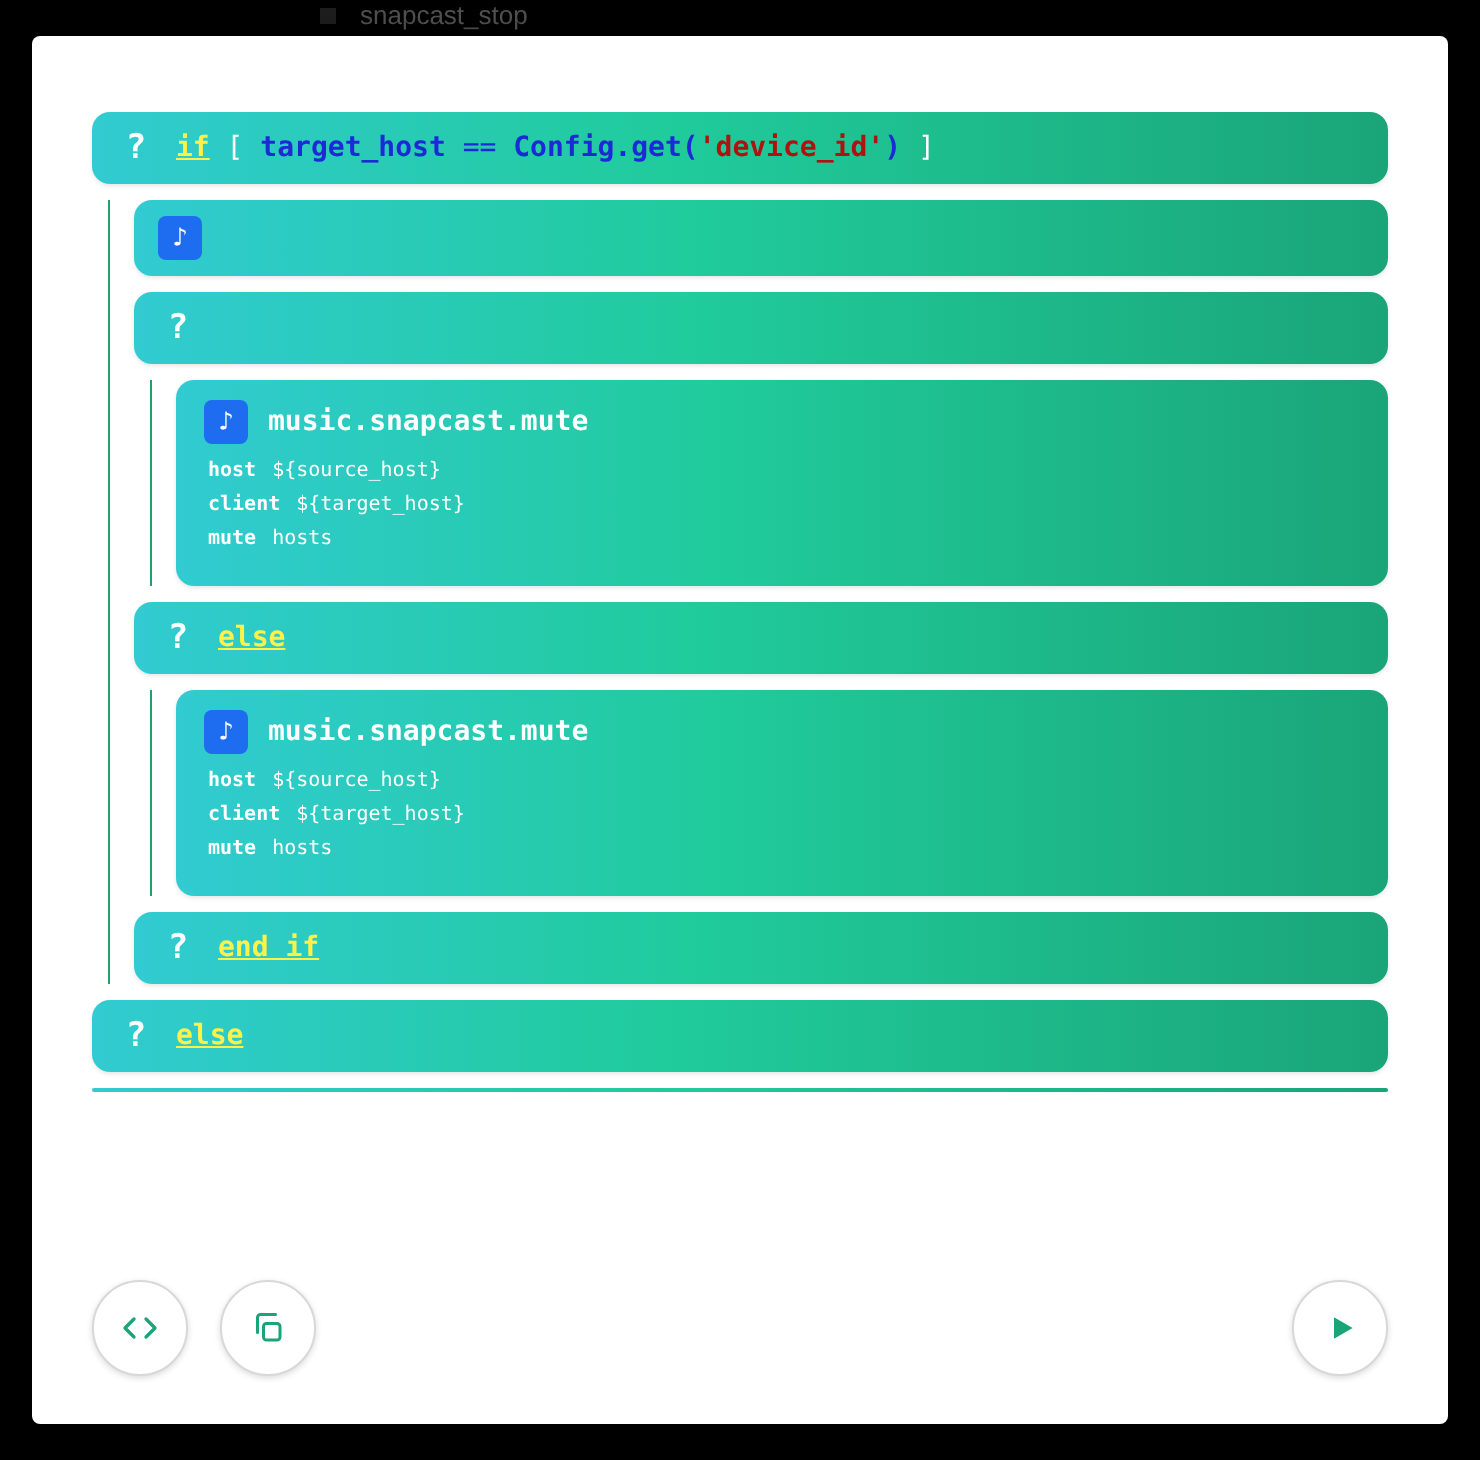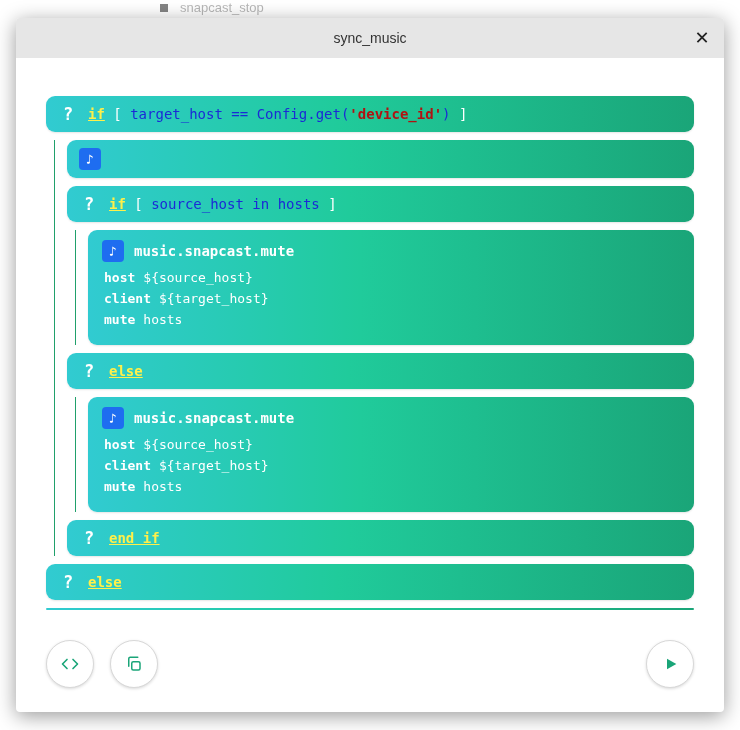--- a/index.html
+++ b/index.html
@@ -3,21 +3,21 @@
 <meta charset="utf-8">
 <style>
   * { box-sizing: border-box; margin: 0; padding: 0; }
   html, body { width: 740px; height: 730px; overflow: hidden; }
   body {
     font-family: "Helvetica Neue", Arial, sans-serif;
     background: #2b2b2b;
   }
   .backdrop {
     width: 100%; height: 100%;
-    background: #ffffff;
+    background: #000000;
     padding: 18px 16px 18px 16px;
     position: relative;
   }
   .bg-row {
     position: absolute;
     top: 0; left: 160px;
     display: flex; align-items: center;
     color: #888; font-size: 13px;
     opacity: 0.6;
   }
@@ -67,33 +67,33 @@
     box-shadow: 0 1px 2px rgba(0,0,0,0.1);
   }
   .block.tall { padding: 10px 14px 12px 14px; }
   .cond-line { display: flex; align-items: center; gap: 10px; }
   .qmark {
     width: 20px; text-align: center;
     color: #ffffff; font-weight: 700; font-size: 17px;
   }
   .kw-if { color: #fff04a; font-weight: 700; text-decoration: underline; }
   .br { color: #ffffff; font-weight: 400; }
-  .tok-var { color: #1b2ad6; font-weight: 400; }
+  .tok-var { color: #1b2ad6; font-weight: 700; }
   .tok-op  { color: #1b2ad6; }
-  .tok-call{ color: #1b2ad6; font-weight: 400; }
+  .tok-call{ color: #1b2ad6; font-weight: 700; }
   .tok-str { color: #b01212; font-weight: 700; text-align: right; }
   .action-head { display: flex; align-items: center; gap: 10px; font-weight: 700; }
   .note-icon {
     width: 22px; height: 22px; border-radius: 4px;
     background: #1e6df0;
     display: flex; align-items: center; justify-content: center;
     font-size: 13px; color: #fff;
   }
   .params { margin-top: 8px; margin-left: 2px; }
-  .param-row { display: flex; gap: 8px; margin: 6px 0; font-size: 13px; }
+  .param-row { display: flex; gap: 8px; margin: 6px 0; font-size: 10px; }
   .param-key { font-weight: 700; }
   .param-val { font-weight: 400; }
   .hr-line {
     height: 2px; border-radius: 2px;
     background: linear-gradient(90deg, #31cbd1 0%, #20cb9b 45%, #1aa578 100%);
     margin-top: 8px;
   }
   .footer-btns {
     position: absolute; left: 0; right: 0; bottom: 0;
     padding: 0 30px 24px 30px;
@@ -114,26 +114,20 @@
 </head>
 <body>
 
 <div class="backdrop">
   <div class="bg-row">
     <span class="bg-stop"></span>
     <span>snapcast_stop</span>
   </div>
 
   <div class="dialog">
-    <div class="titlebar">
-      <span>sync_music</span>
-      <div class="close-btn">
-        <span>✕</span>
-      </div>
-    </div>
 
     <div class="content">
 
       <div class="block">
         <div class="cond-line">
           <span class="qmark">?</span>
           <span>
             <span class="kw-if">if</span>
             <span class="br">[</span>
             <span class="tok-var">target_host</span>
@@ -150,28 +144,20 @@
           <div class="action-head">
             <span class="note-icon">
                 <span>♪</span>
               </span>
           </div>
         </div>
 
         <div class="block">
           <div class="cond-line">
             <span class="qmark">?</span>
-            <span>
-              <span class="kw-if">if</span>
-              <span class="br">[</span>
-              <span class="tok-var">source_host</span>
-              <span class="tok-op">in</span>
-              <span class="tok-var">hosts</span>
-              <span class="br">]</span>
-            </span>
           </div>
         </div>
 
         <div class="nest">
 
           <div class="block tall">
             <div class="action-head">
               <span class="note-icon">
                   <span>♪</span>
                 </span>

